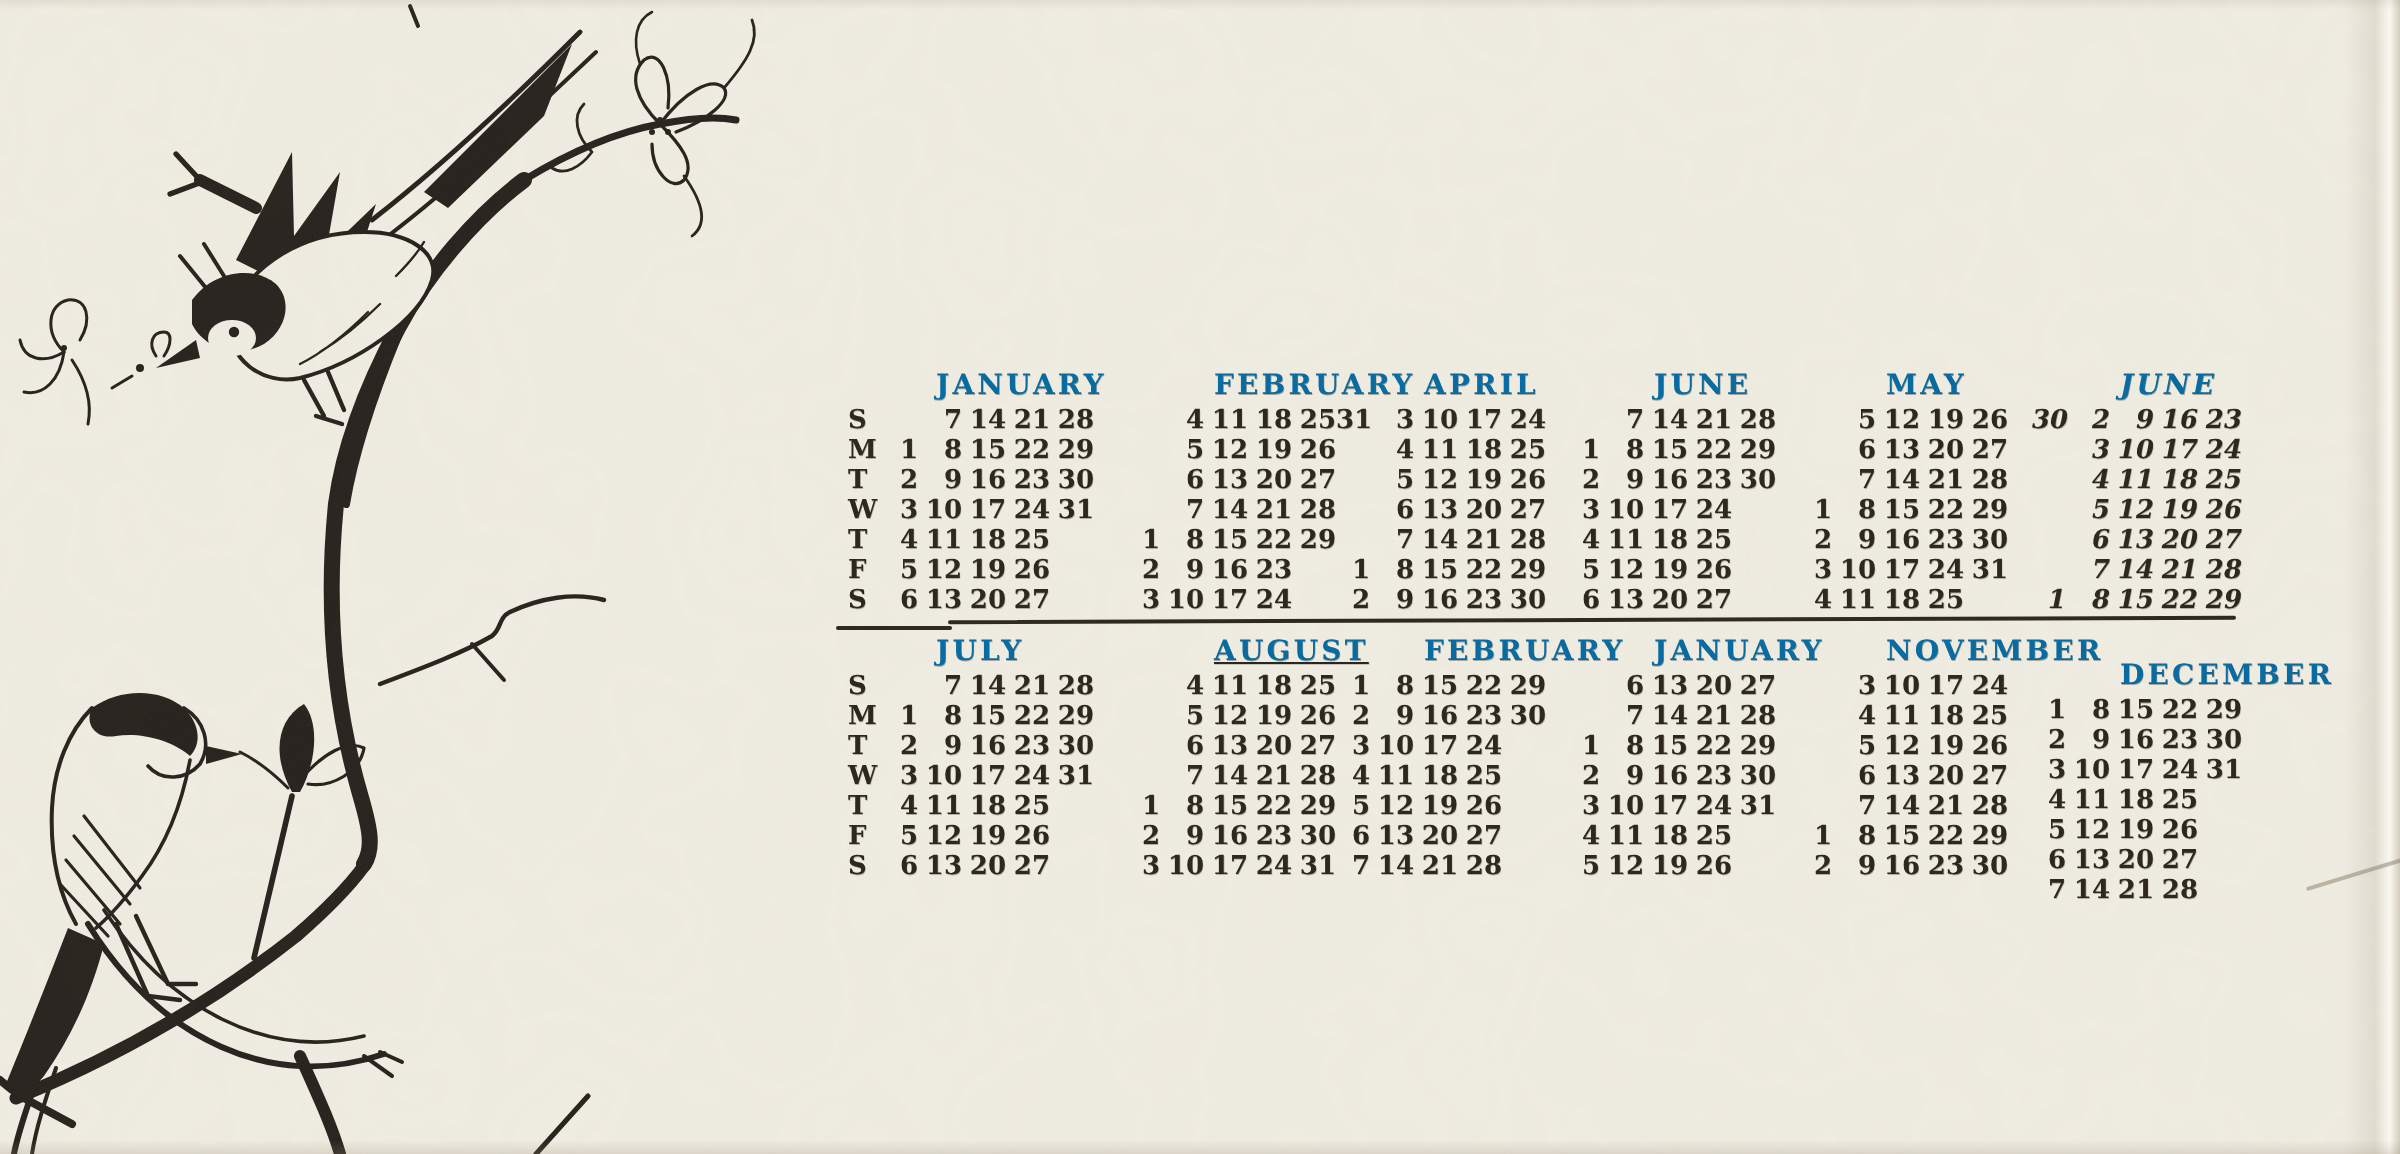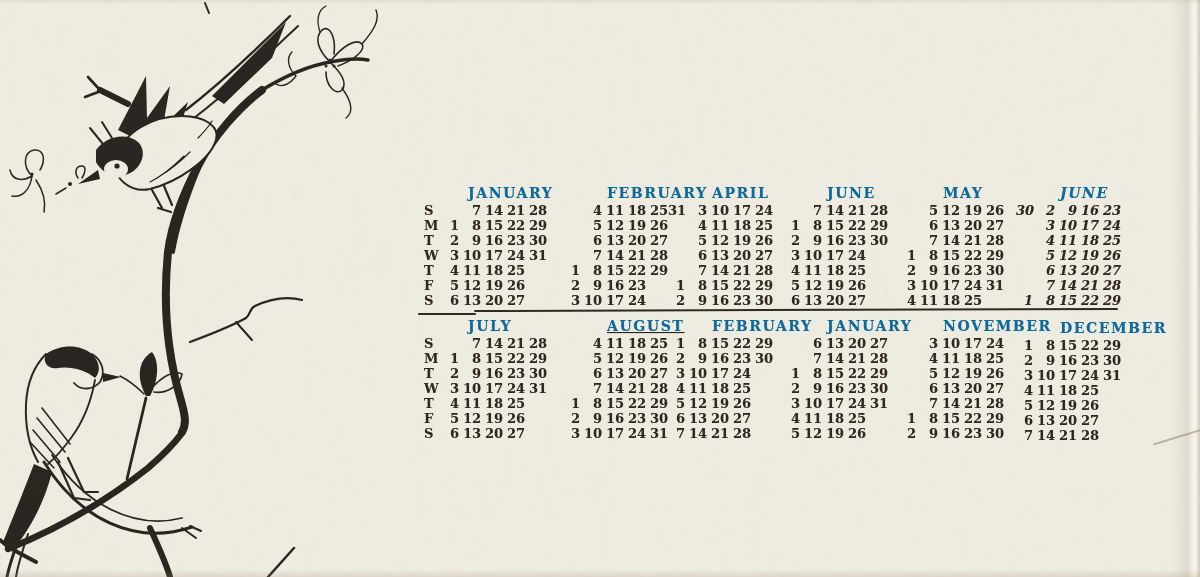--- a/index.html
+++ b/index.html
@@ -246,21 +246,21 @@
         <div>
           <div class="row"><span class="c c0"></span><span class="c">3</span><span class="c">10</span><span class="c">17</span><span class="c">24</span></div>
           <div class="row"><span class="c c0"></span><span class="c">4</span><span class="c">11</span><span class="c">18</span><span class="c">25</span></div>
           <div class="row"><span class="c c0"></span><span class="c">5</span><span class="c">12</span><span class="c">19</span><span class="c">26</span></div>
           <div class="row"><span class="c c0"></span><span class="c">6</span><span class="c">13</span><span class="c">20</span><span class="c">27</span></div>
           <div class="row"><span class="c c0"></span><span class="c">7</span><span class="c">14</span><span class="c">21</span><span class="c">28</span></div>
           <div class="row"><span class="c c0">1</span><span class="c">8</span><span class="c">15</span><span class="c">22</span><span class="c">29</span></div>
           <div class="row"><span class="c c0">2</span><span class="c">9</span><span class="c">16</span><span class="c">23</span><span class="c">30</span></div>
         </div>
       </div>
-      <div class="month" style="left: 1016px; top: 321px;">
+      <div class="month" style="left: 1016px; top: 331px;">
         <div class="mname">DECEMBER</div>
         <div>
           <div class="row"><span class="c c0">1</span><span class="c">8</span><span class="c">15</span><span class="c">22</span><span class="c">29</span></div>
           <div class="row"><span class="c c0">2</span><span class="c">9</span><span class="c">16</span><span class="c">23</span><span class="c">30</span></div>
           <div class="row"><span class="c c0">3</span><span class="c">10</span><span class="c">17</span><span class="c">24</span><span class="c">31</span></div>
           <div class="row"><span class="c c0">4</span><span class="c">11</span><span class="c">18</span><span class="c">25</span><span class="c"></span></div>
           <div class="row"><span class="c c0">5</span><span class="c">12</span><span class="c">19</span><span class="c">26</span><span class="c"></span></div>
           <div class="row"><span class="c c0">6</span><span class="c">13</span><span class="c">20</span><span class="c">27</span><span class="c"></span></div>
           <div class="row"><span class="c c0">7</span><span class="c">14</span><span class="c">21</span><span class="c">28</span><span class="c"></span></div>
         </div>

